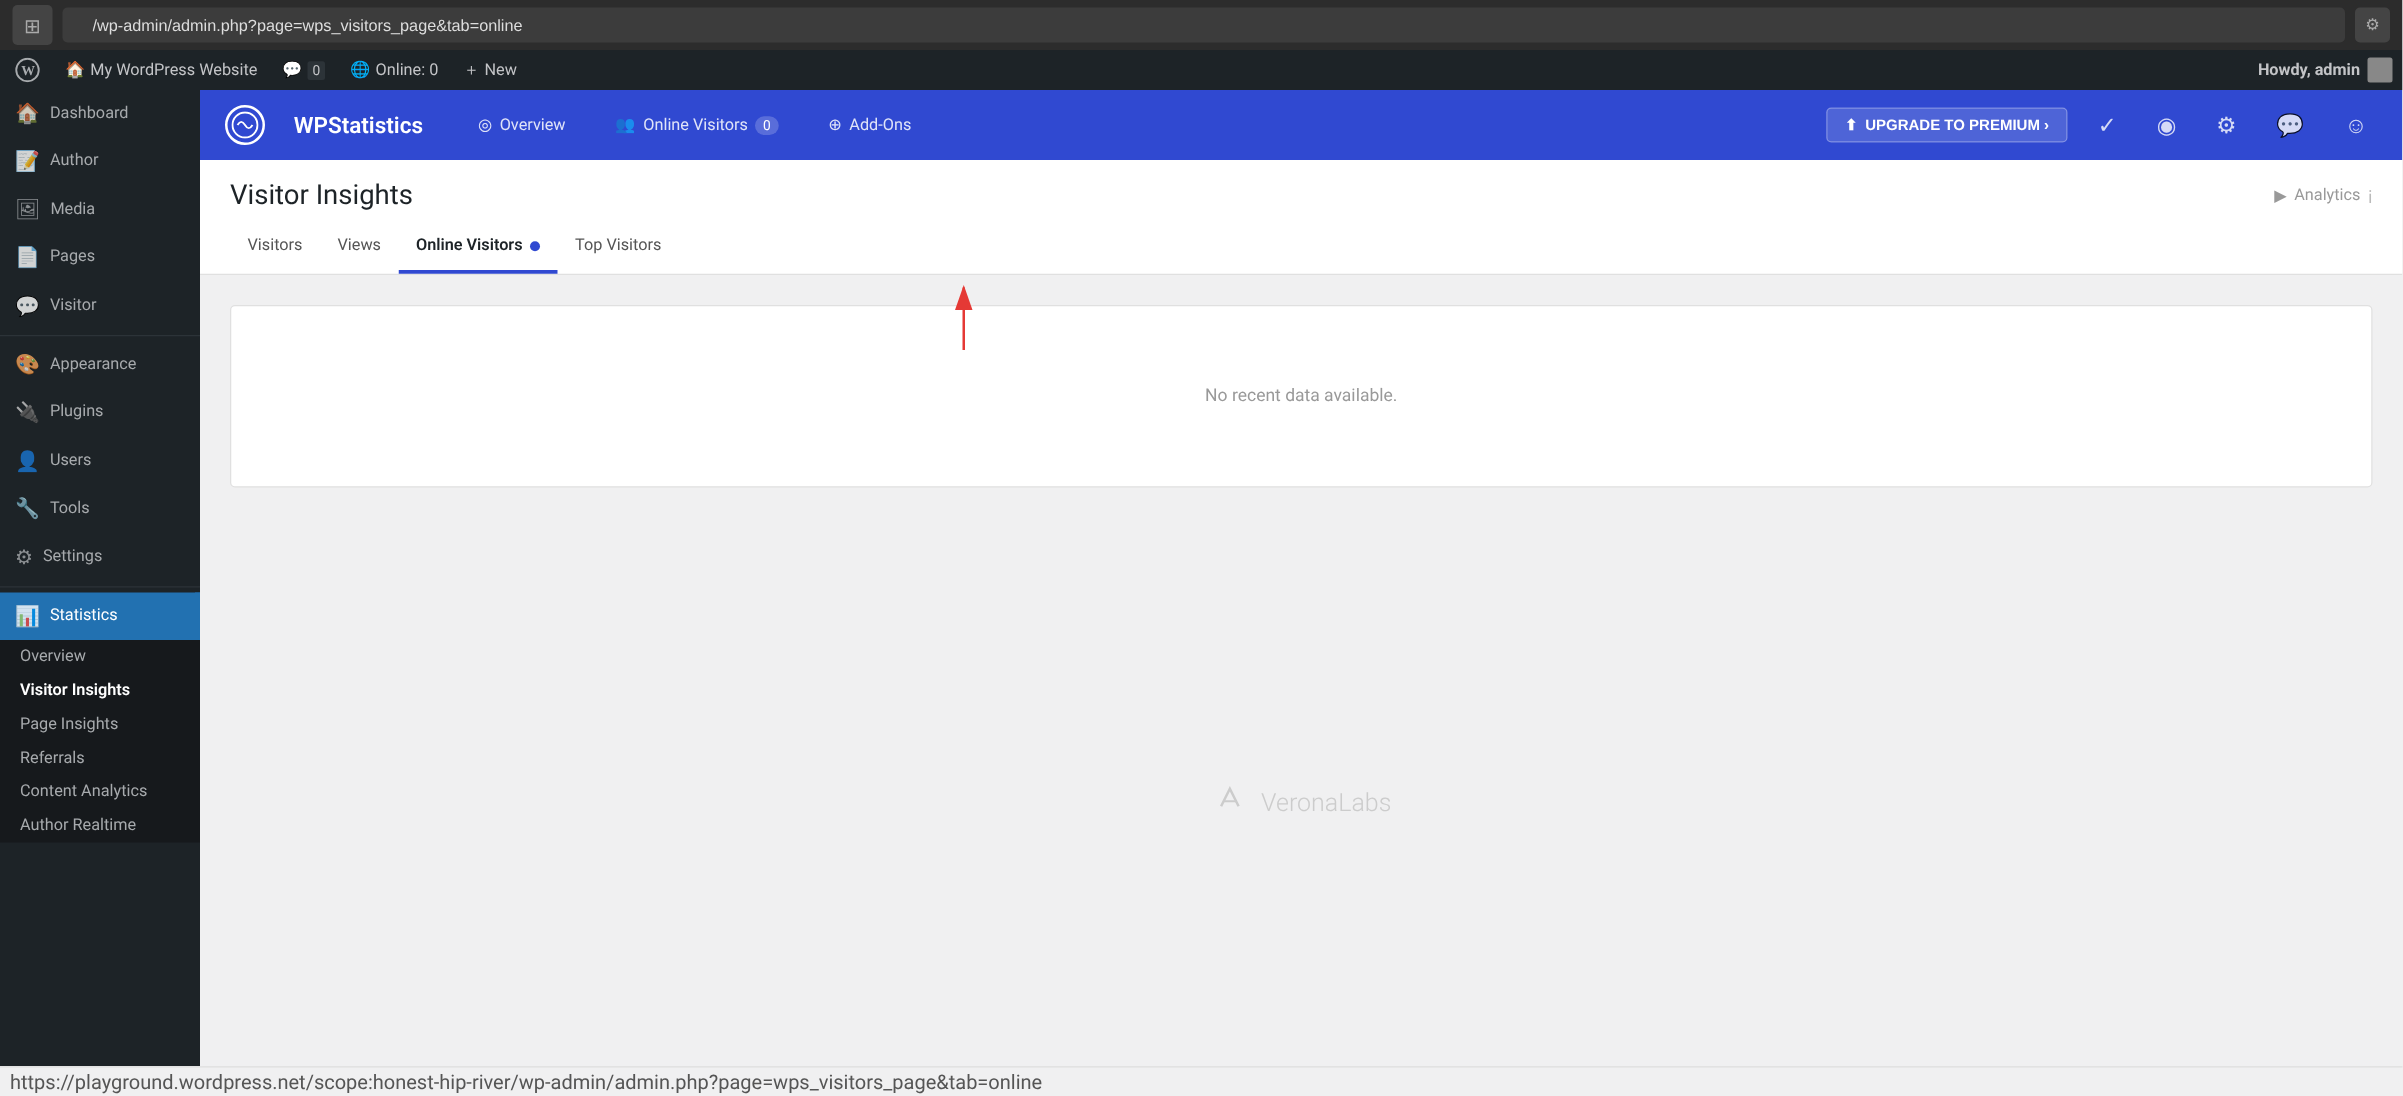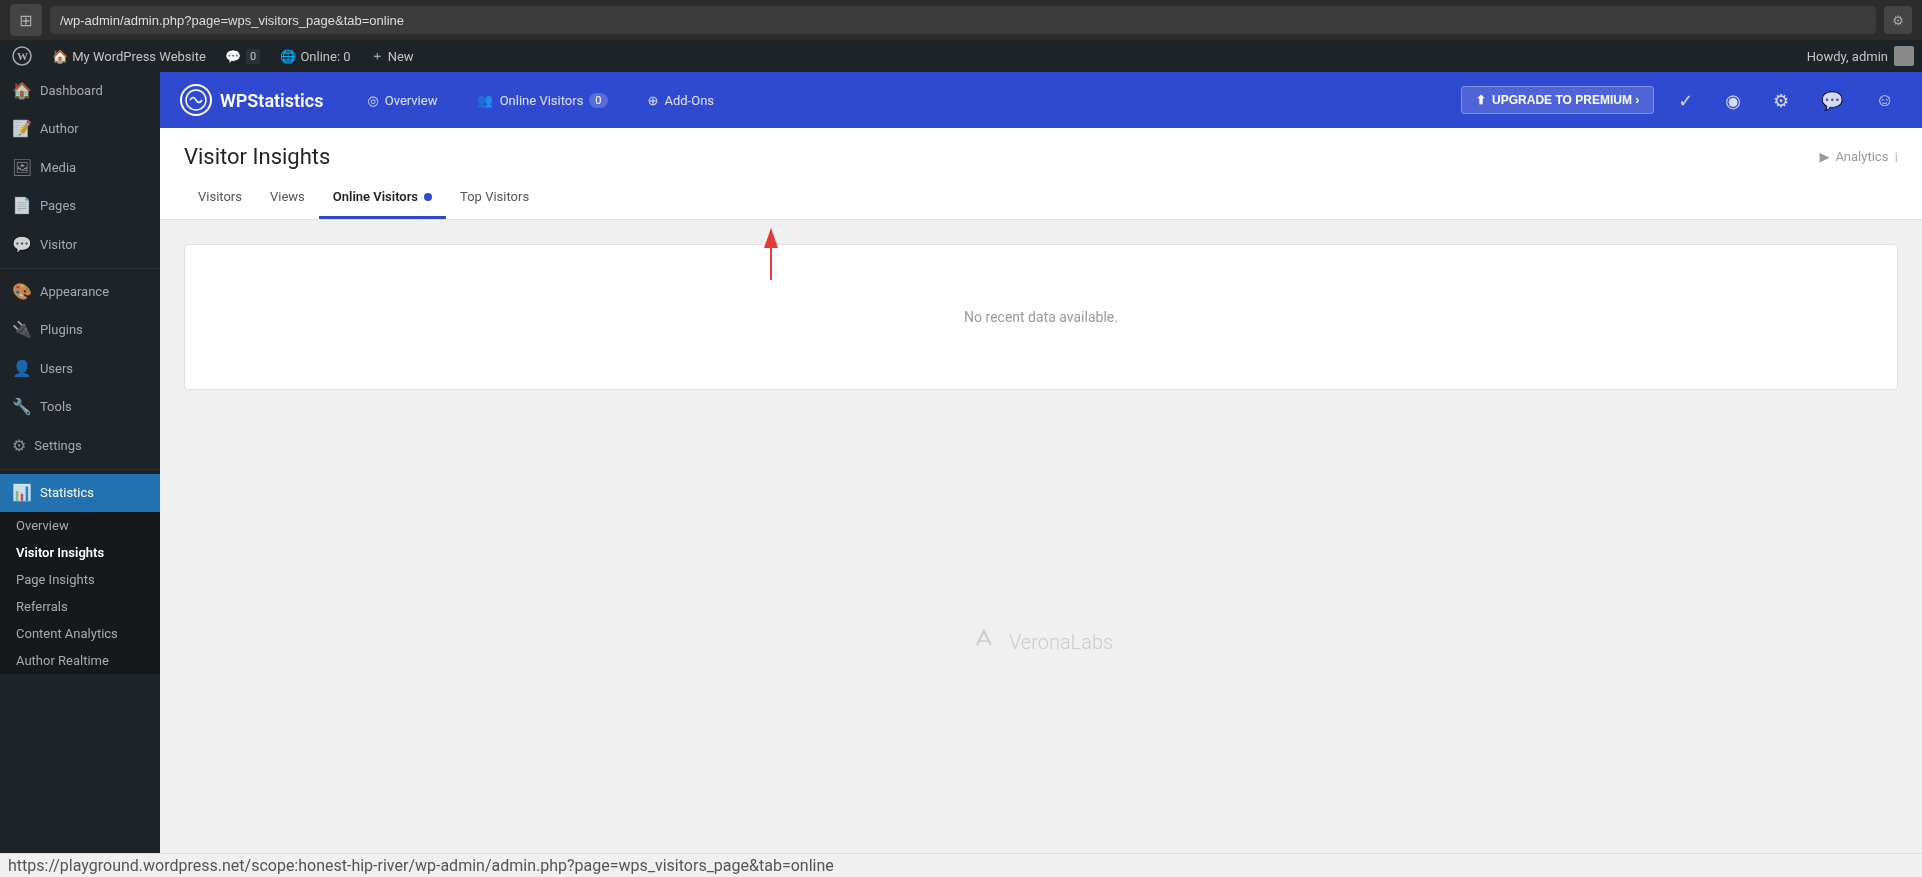--- a/index.html
+++ b/index.html
@@ -21,21 +21,21 @@
       display: flex; align-items: center; justify-content: center;
       color: #aaa; font-size: 16px;
     }
     .browser-url-bar {
       flex: 1;
       background: #3c3c3c;
       border: none;
       border-radius: 4px;
       color: #ddd;
       font-size: 13px;
-      padding: 4px 10px;
+      padding: 4px 24px;
       height: 28px;
     }
     .browser-settings-icon {
       width: 28px; height: 28px;
       background: #444;
       border-radius: 4px;
       display: flex; align-items: center; justify-content: center;
       color: #aaa;
     }
 
@@ -77,20 +77,21 @@
       border-radius: 2px;
       padding: 1px 4px;
       font-size: 11px;
     }
     .admin-bar-right {
       color: #c3c4c7;
       font-size: 13px;
       display: flex;
       align-items: center;
       gap: 6px;
+      font-weight: bold;
     }
     .admin-avatar {
       width: 20px; height: 20px;
       background: #888;
       border-radius: 2px;
     }
 
     
     .wp-layout {
       display: flex;
@@ -142,21 +143,21 @@
       background: #3049d1;
       height: 56px;
       display: flex;
       align-items: center;
       padding: 0 20px;
       gap: 16px;
     }
     .wps-logo {
       display: flex;
       align-items: center;
-      gap: 8px;
+      gap: 23px;
       color: #fff;
       font-size: 18px;
       font-weight: 600;
       margin-right: 16px;
     }
     .wps-logo-icon {
       width: 32px; height: 32px;
       border: 2px solid #fff;
       border-radius: 50%;
       display: flex; align-items: center; justify-content: center;

